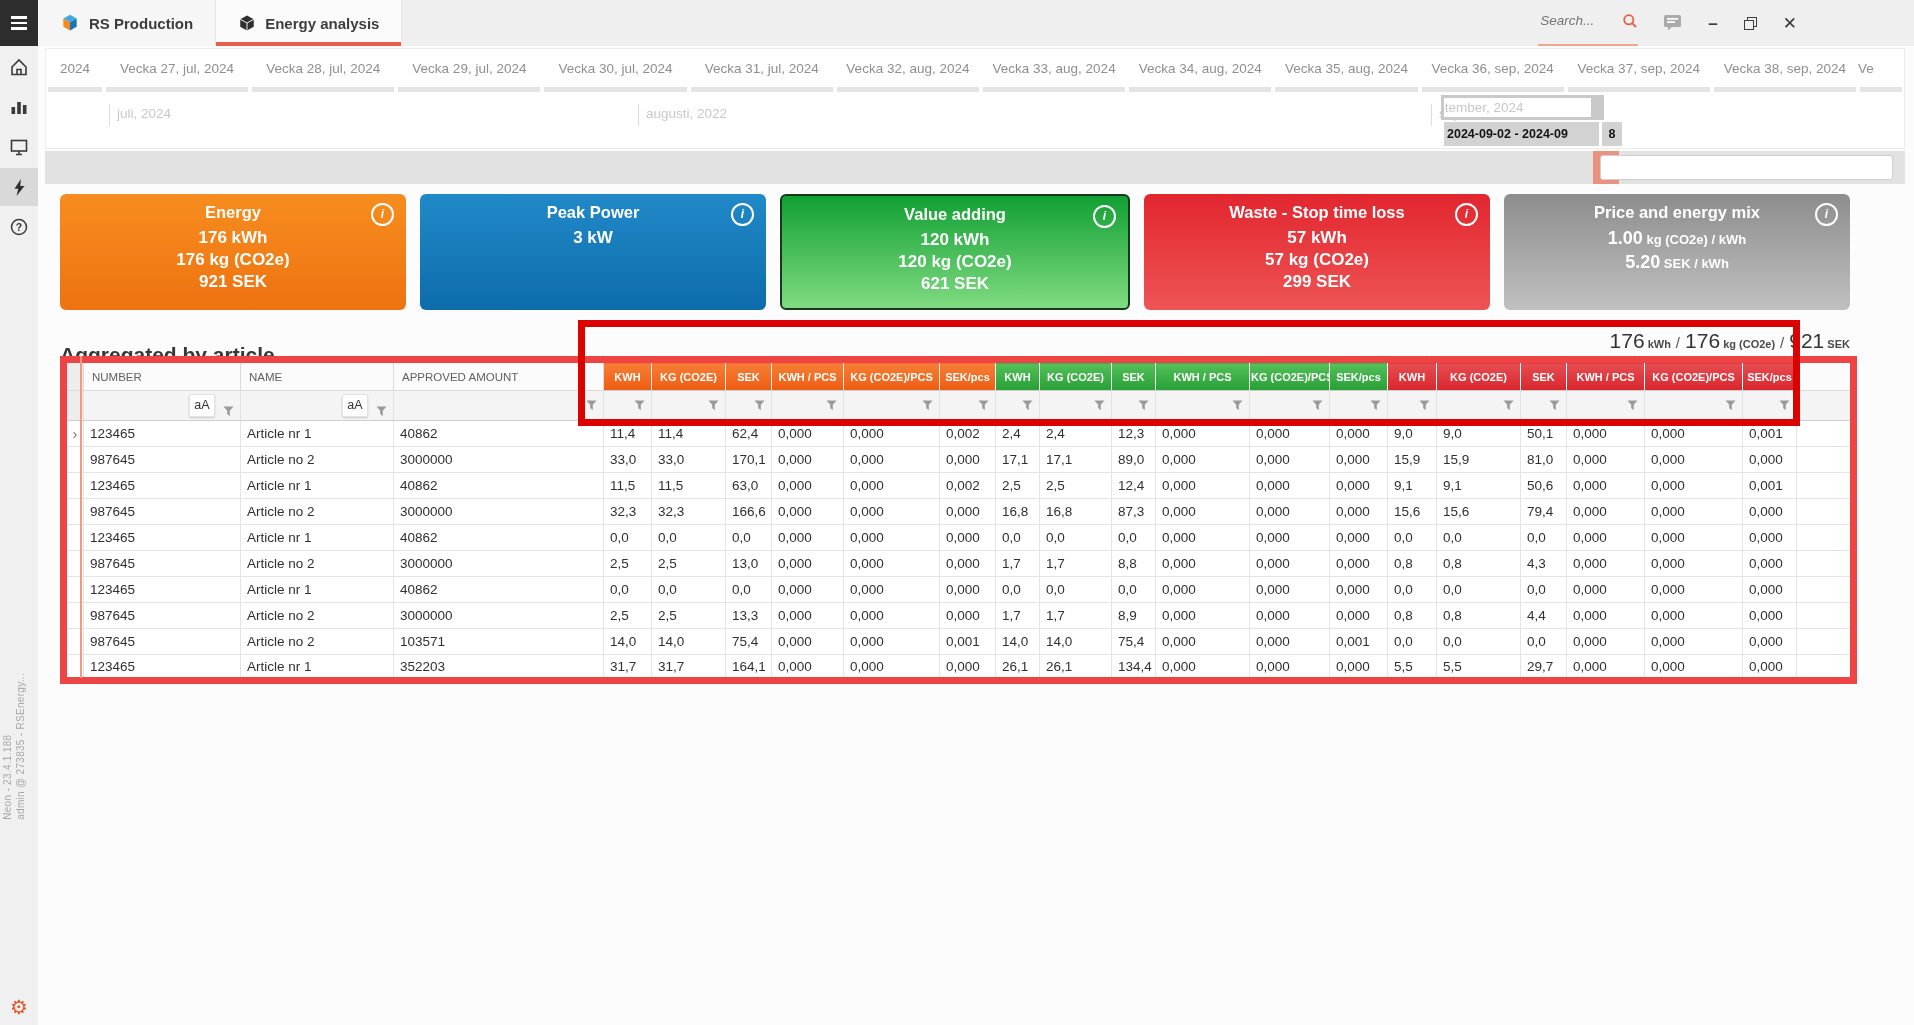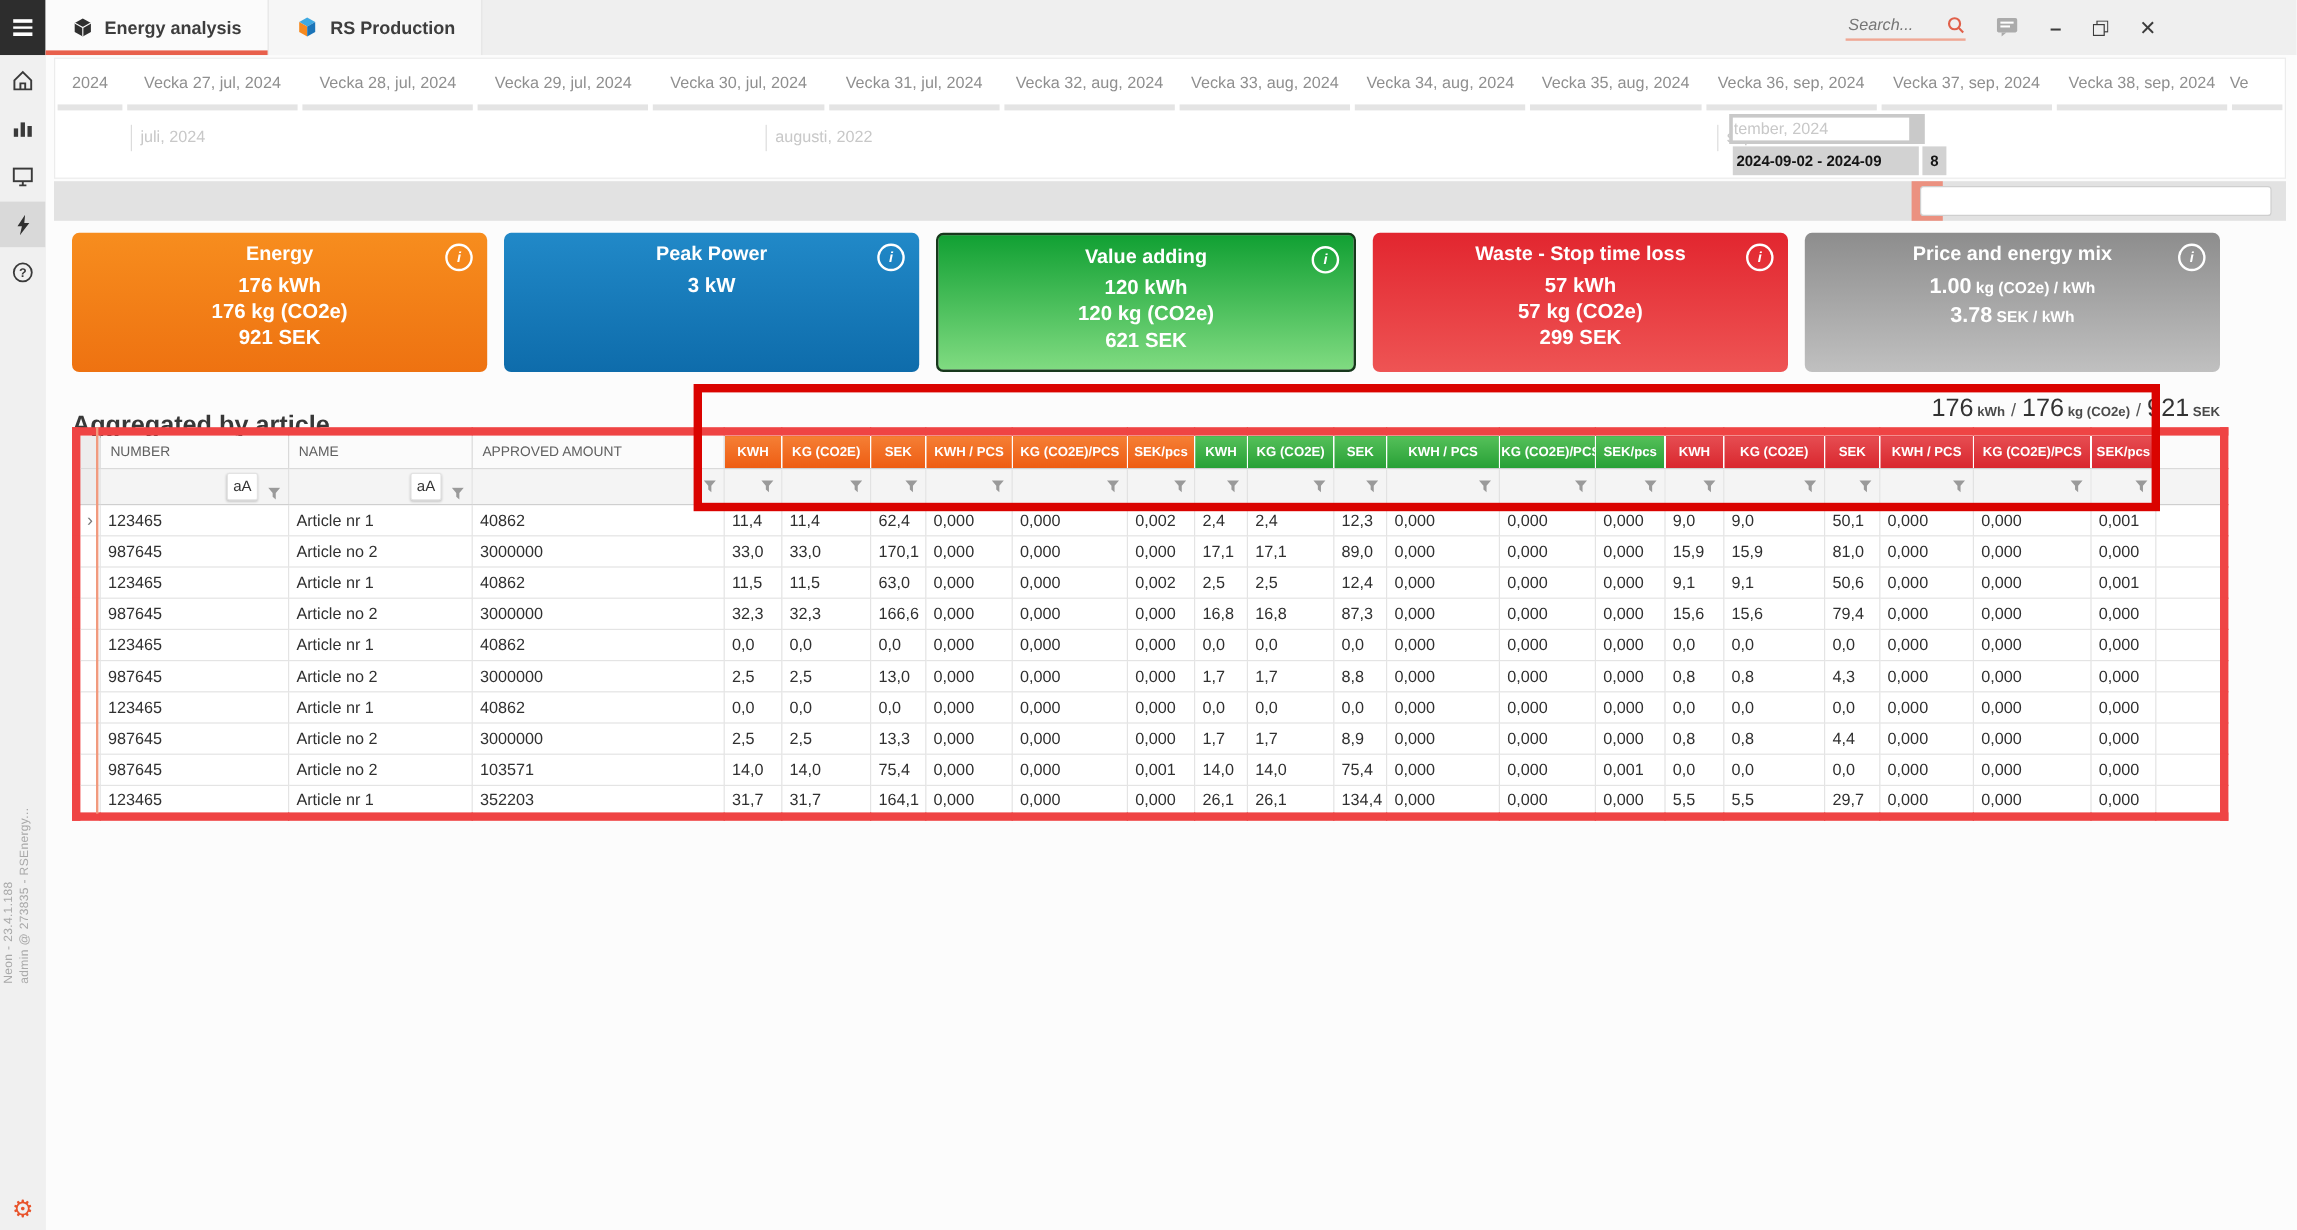--- a/index.html
+++ b/index.html
@@ -5,21 +5,21 @@
   html,body{margin:0;padding:0;}
   body{width:1914px;height:1025px;position:relative;overflow:hidden;background:#fff;
        font-family:"Liberation Sans","DejaVu Sans",sans-serif;-webkit-font-smoothing:antialiased;}
   
   .topbar{position:absolute;left:0;top:0;width:1914px;height:46px;background:#efefef;display:flex;align-items:stretch;}
   .hamburger{width:38px;height:46px;background:#2d2d2d;display:flex;flex-direction:column;justify-content:center;align-items:center;gap:3px;cursor:pointer;}
   .hamburger i{display:block;width:16px;height:2.5px;background:#fff;}
   .tab{display:flex;align-items:center;gap:9px;padding:0 22px;background:#f6f6f6;border-right:1px solid #e3e3e3;position:relative;font-size:15px;font-weight:600;color:#3d3d3d;}
   .tab.active{background:#fbfbfb;}
   .tab.active::after{content:"";position:absolute;left:0;right:0;bottom:0;height:4px;background:#e8604c;}
-  .topbar-right{position:absolute;right:117px;top:0;height:46px;display:flex;align-items:center;gap:26px;}
+  .topbar-right{position:absolute;right:117px;top:0;height:46px;display:flex;gap:26px;}
   .search{display:flex;align-items:center;gap:6px;border-bottom:2px solid #efa794;padding-bottom:3px;}
   .search input{width:74px;border:none;outline:none;background:transparent;font-style:italic;font-size:13.5px;color:#8e8e8e;font-family:inherit;}
   .winbtn{color:#3c3c3c;font-size:17px;line-height:1;cursor:pointer;display:flex;align-items:center;}
   
   .sidebar{position:absolute;left:0;top:46px;bottom:0;width:38px;background:#f0f0f0;border-right:1px solid #e2e2e2;}
   .side-icon{width:38px;height:38px;margin-top:2px;display:flex;align-items:center;justify-content:center;cursor:pointer;}
   .side-icon.active{background:#d9d9d9;}
   .side-gear{position:absolute;bottom:6px;left:0;width:38px;text-align:center;font-family:"DejaVu Sans",sans-serif;font-size:20px;color:#e8542c;cursor:pointer;}
   .session{position:absolute;bottom:205px;left:2px;display:flex;gap:2px;}
   .session span{writing-mode:vertical-rl;transform:rotate(180deg);font-size:10px;color:#a8a8a8;white-space:nowrap;letter-spacing:.3px;}
@@ -88,38 +88,38 @@
 </style>
 </head>
 <body>
 
 <header class="topbar">
   <div class="hamburger">
       <i></i>
       <i></i>
       <i></i>
     </div>
-  <div class="tab active">
-    <span style="display:flex;">
-      <svg viewBox="0 0 24 24" width="18" height="18">
-          <path d="M12 2l9 5v10l-9 5-9-5V7z" fill="#2f2f2f"></path>
-          <path d="M3 7l9 5 9-5M12 12v10" stroke="#f5f5f5" stroke-width="1.3" fill="none"></path>
-        </svg>
-    </span>
-    <span>Energy analysis</span>
-  </div>
   <div class="tab">
     <span style="display:flex;">
       <svg viewBox="0 0 24 24" width="20" height="20">
           <path d="M12 2 L20 6.5 L12 11 L4 6.5 Z" fill="#3fa9e1"></path>
           <path d="M4 6.5 L12 11 V21 L4 16.5 Z" fill="#f6891f"></path>
           <path d="M20 6.5 L12 11 V21 L20 16.5 Z" fill="#1b74b8"></path>
         </svg>
     </span>
     <span>RS Production</span>
+  </div>
+  <div class="tab active">
+    <span style="display:flex;">
+      <svg viewBox="0 0 24 24" width="18" height="18">
+          <path d="M12 2l9 5v10l-9 5-9-5V7z" fill="#2f2f2f"></path>
+          <path d="M3 7l9 5 9-5M12 12v10" stroke="#f5f5f5" stroke-width="1.3" fill="none"></path>
+        </svg>
+    </span>
+    <span>Energy analysis</span>
   </div>
   <div class="topbar-right">
     <div class="search">
       <input placeholder="Search..." style="">
       <span style="display:flex;">
         <svg width="16" height="16" viewBox="0 0 16 16" fill="none">
             <circle cx="6.8" cy="6.8" r="4.6" stroke="#e0604a" stroke-width="1.8"></circle>
             <path d="M10.4 10.4 L14 14" stroke="#e0604a" stroke-width="1.8"></path>
           </svg>
       </span>
@@ -282,21 +282,21 @@
         <span class="info">i</span>
         <div class="ktitle">Waste - Stop time loss</div>
         <div class="kline"><span class="kv">57</span><span class="ku">&nbsp;kWh</span></div>
         <div class="kline"><span class="kv">57</span><span class="ku">&nbsp;kg (CO2e)</span></div>
         <div class="kline"><span class="kv">299</span><span class="ku">&nbsp;SEK</span></div>
       </div>
       <div class="card gray small-units">
         <span class="info">i</span>
         <div class="ktitle">Price and energy mix</div>
         <div class="kline"><span class="kv">1.00</span><span class="ku">&nbsp;kg (CO2e) / kWh</span></div>
-        <div class="kline"><span class="kv">3.78</span><span class="ku">&nbsp;SEK / kWh</span></div>
+        <div class="kline"><span class="kv">5.20</span><span class="ku">&nbsp;SEK / kWh</span></div>
       </div>
     </section>
 
   <h2 class="sec-title">Aggregated by article</h2>
   <div class="totals" id="totals"><span class="tbig">176</span><span class="tunit">&nbsp;kWh</span><span class="tsep">/</span><span class="tbig">176</span><span class="tunit">&nbsp;kg (CO2e)</span><span class="tsep">/</span><span class="tbig">921</span><span class="tunit">&nbsp;SEK</span></div>
 
   <div class="grid" id="grid">
       <table class="grid-table">
         <colgroup>
           <col style="width: 20px;">

